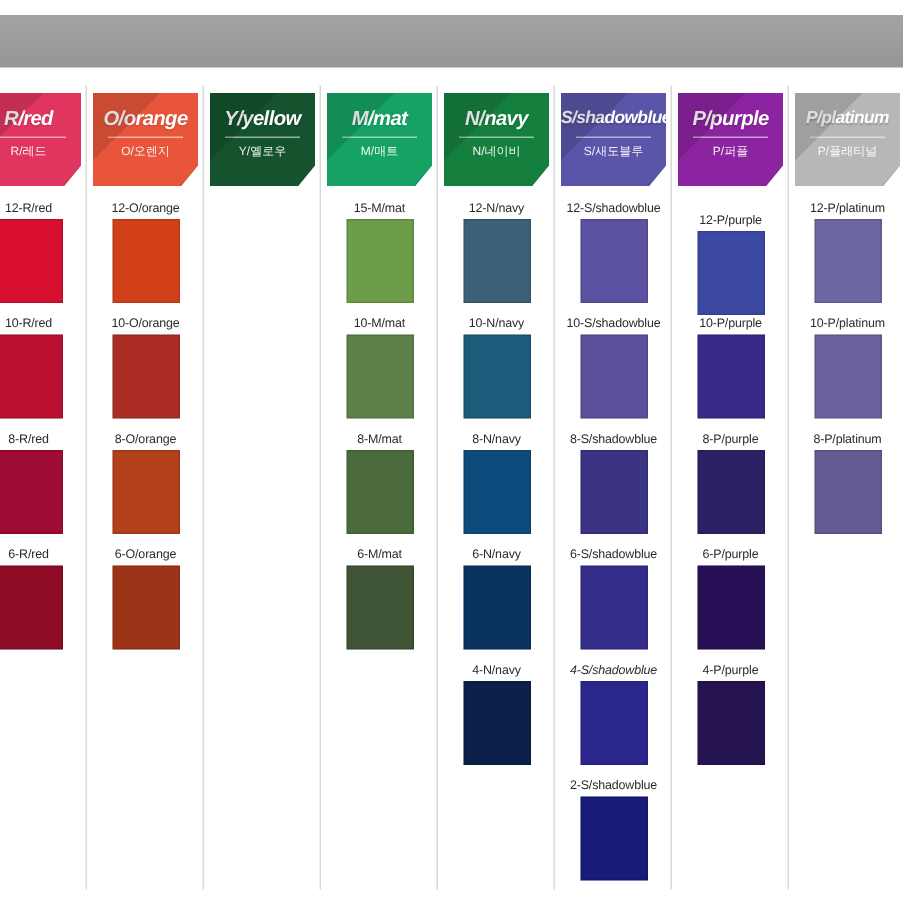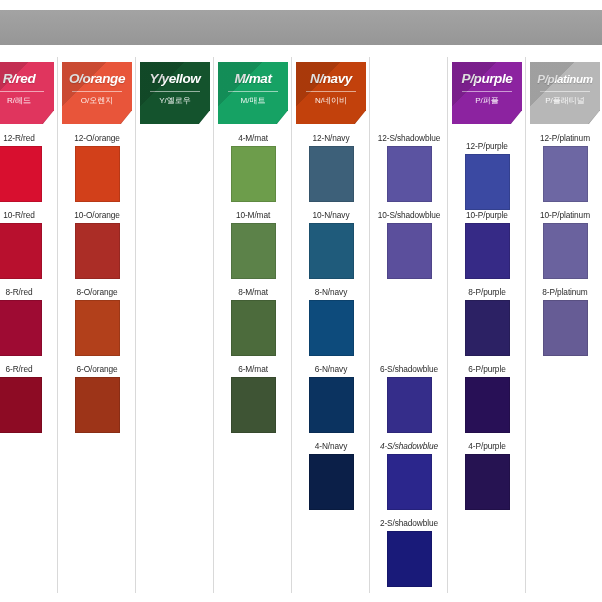--- a/index.html
+++ b/index.html
@@ -197,38 +197,38 @@
       </div>
       <div class="col" style="left: 214px;">
         <div class="tab" style="background: rgb(22, 162, 100);">
           <span class="gloss"></span>
           <span class="tab-title">M/mat</span>
           <span class="tab-rule"></span>
           <span class="tab-kr">M/매트</span>
           <span class="fold"></span>
         </div>
         <div class="cell" style="top: 76px;">
-          <span class="cap">4-M/mat</span>
+          <span class="cap">15-M/mat</span>
           <span class="sw" style="background: rgb(109, 157, 75);"><span class="sw-tex"></span></span>
         </div>
         <div class="cell" style="top: 153px;">
           <span class="cap">10-M/mat</span>
           <span class="sw" style="background: rgb(92, 130, 73);"><span class="sw-tex"></span></span>
         </div>
         <div class="cell" style="top: 230px;">
           <span class="cap">8-M/mat</span>
           <span class="sw" style="background: rgb(76, 107, 60);"><span class="sw-tex"></span></span>
         </div>
         <div class="cell" style="top: 307px;">
           <span class="cap">6-M/mat</span>
           <span class="sw" style="background: rgb(62, 84, 52);"><span class="sw-tex"></span></span>
         </div>
       </div>
       <div class="col" style="left: 292px;">
-        <div class="tab" style="background: #c2410c;">
+        <div class="tab" style="background: #15803d;">
           <span class="gloss"></span>
           <span class="tab-title">N/navy</span>
           <span class="tab-rule"></span>
           <span class="tab-kr">N/네이비</span>
           <span class="fold"></span>
         </div>
         <div class="cell" style="top: 76px;">
           <span class="cap">12-N/navy</span>
           <span class="sw" style="background: rgb(61, 96, 121);"><span class="sw-tex"></span></span>
         </div>
@@ -243,27 +243,38 @@
         <div class="cell" style="top: 307px;">
           <span class="cap">6-N/navy</span>
           <span class="sw" style="background: rgb(11, 51, 96);"><span class="sw-tex"></span></span>
         </div>
         <div class="cell" style="top: 384px;">
           <span class="cap">4-N/navy</span>
           <span class="sw" style="background: rgb(11, 31, 72);"><span class="sw-tex"></span></span>
         </div>
       </div>
       <div class="col" style="left: 370px;">
+        <div class="tab small" style="background: rgb(90, 85, 168);">
+          <span class="gloss"></span>
+          <span class="tab-title">S/shadowblue</span>
+          <span class="tab-rule"></span>
+          <span class="tab-kr">S/새도블루</span>
+          <span class="fold"></span>
+        </div>
         <div class="cell" style="top: 76px;">
           <span class="cap">12-S/shadowblue</span>
           <span class="sw" style="background: rgb(91, 83, 161);"><span class="sw-tex"></span></span>
         </div>
         <div class="cell" style="top: 153px;">
           <span class="cap">10-S/shadowblue</span>
           <span class="sw" style="background: rgb(91, 79, 156);"><span class="sw-tex"></span></span>
+        </div>
+        <div class="cell" style="top: 230px;">
+          <span class="cap">8-S/shadowblue</span>
+          <span class="sw" style="background: rgb(59, 51, 132);"><span class="sw-tex"></span></span>
         </div>
         <div class="cell" style="top: 307px;">
           <span class="cap">6-S/shadowblue</span>
           <span class="sw" style="background: rgb(53, 45, 138);"><span class="sw-tex"></span></span>
         </div>
         <div class="cell" style="top: 384px; font-style: italic;">
           <span class="cap">4-S/shadowblue</span>
           <span class="sw" style="background: rgb(43, 38, 140);"><span class="sw-tex"></span></span>
         </div>
         <div class="cell" style="top: 461px;">

